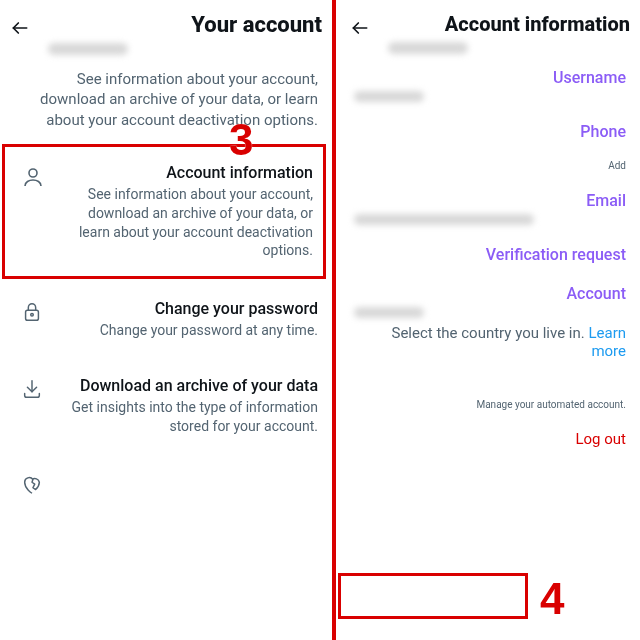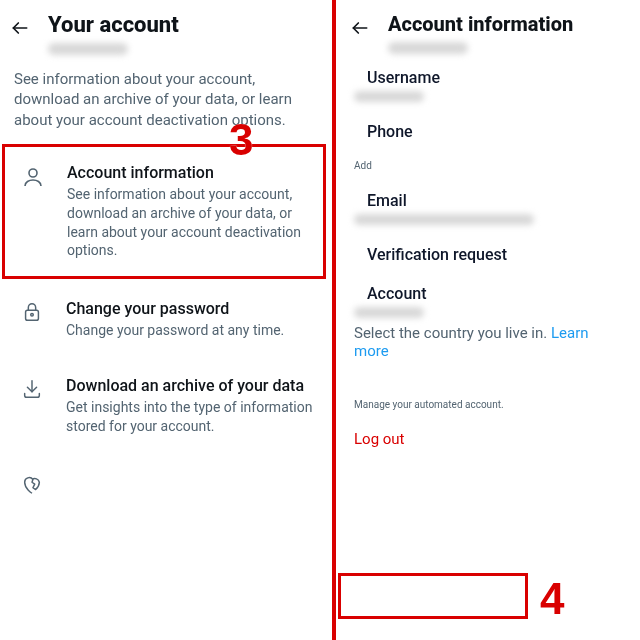--- a/index.html
+++ b/index.html
@@ -8,20 +8,21 @@
       background: #fff;
       width: 640px;
       height: 640px;
       overflow: hidden;
       position: relative;
     }
     .container {
       display: flex;
       width: 640px;
       height: 640px;
+      text-align: right;
     }
     .pane {
       height: 640px;
       overflow: hidden;
       background: #fff;
     }
     .pane-left { width: 332px; }
     .pane-right { width: 304px; padding-left: 4px; }
     .divider {
       width: 4px;
@@ -98,21 +99,21 @@
     .item-desc {
       font-size: 14px;
       color: #536471;
       line-height: 1.35;
     }
     .section {
       padding: 14px 14px 6px 14px;
     }
     .section-label {
       font-size: 16px;
-      color: #0f172a;
+      color: #8b5cf6;
       font-weight: 500;
       margin-left: 13px;
     }
     .section-value {
       font-size: 10px;
       color: #536471;
       margin-top: 19px;
     }
     .section-hint {
       font-size: 15px;

